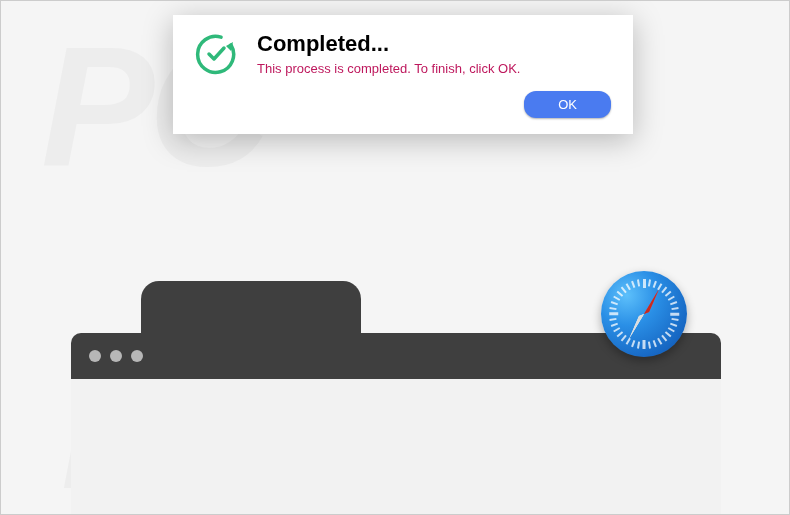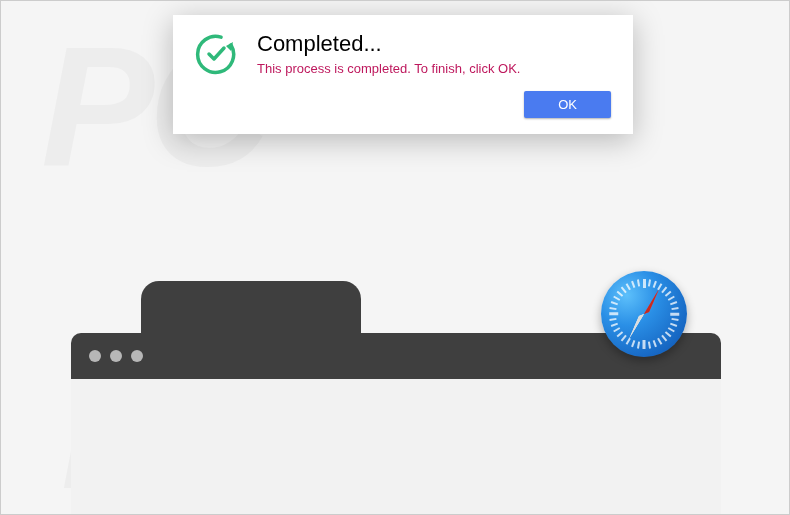--- a/index.html
+++ b/index.html
@@ -156,40 +156,40 @@
       flex-shrink: 0;
       display: flex;
       align-items: center;
       justify-content: center;
     }
     .dialog-text {
       flex: 1;
     }
     .dialog-title {
       font-size: 22px;
-      font-weight: 400;
+      font-weight: 700;
       color: #000;
       margin-bottom: 4px;
     }
     .dialog-msg {
       font-size: 13px;
       color: #be185d;
     }
     .dialog-actions {
       display: flex;
       justify-content: flex-end;
       margin-top: 14px;
     }
     .btn-ok {
       background: #4a7bf0;
       color: #fff;
       border: none;
       font-size: 13px;
       padding: 6px 34px;
-      border-radius: 2px;
+      border-radius: 12px;
       cursor: pointer;
       box-shadow: 0 1px 2px rgba(0,0,0,.3);
     }
   </style>
 </head>
 <body>
 
 <div class="canvas">
 
   <div class="watermark">

